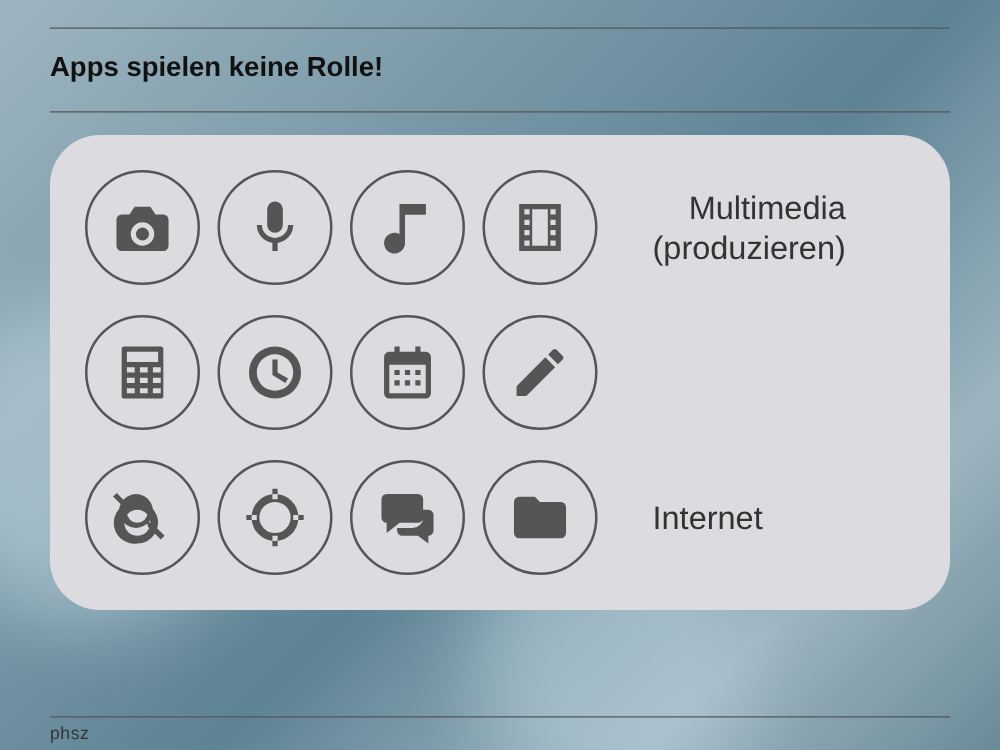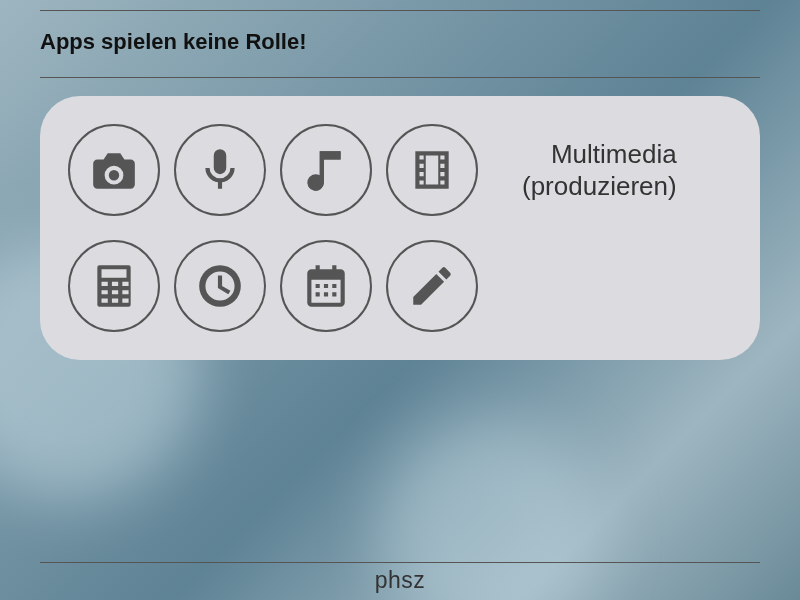--- a/index.html
+++ b/index.html
@@ -19,21 +19,21 @@
     z-index: 0;
   }
   body::before { width: 260px; height: 260px; background: #c9dde6; left: -60px; top: 240px; }
   body::after  { width: 220px; height: 220px; background: #b8d0da; left: 380px; top: 420px; }
 
   .slide {
     position: relative;
     z-index: 1;
     width: 100%;
     height: 100%;
-    padding: 10px 40px 0 40px;
+    padding: 22px 40px 0 40px;
   }
 
   .rule { border: none; border-top: 1px solid #555; margin: 0; }
   .rule-top { margin-top: 0; }
   .title {
     font-size: 22px;
     font-weight: bold;
     color: #111;
     padding: 18px 0 22px 0;
   }
@@ -76,24 +76,23 @@
   }
 
   .footer {
     position: absolute;
     left: 40px;
     right: 40px;
     bottom: 6px;
   }
   .footer .rule { margin-bottom: 4px; }
   .brand {
-    font-size: 23px;
+    font-size: 14px;
     color: #333;
     letter-spacing: 0.5px;
-    text-align: center;
   }
 </style>
 </head>
 <body>
 
 <div class="slide">
   <hr class="rule rule-top">
   <div class="title">Apps spielen keine Rolle!</div>
   <hr class="rule">
 
@@ -145,20 +144,46 @@
             </svg>
         </div>
         <div class="circ">
           <svg viewBox="0 0 24 24">
               <path d="M3 17.25V21h3.75L17.81 9.94l-3.75-3.75L3 17.25zM20.71 7.04a1 1 0 0 0 0-1.41l-2.34-2.34a1 1 0 0 0-1.41 0L15.13 5.12l3.75 3.75 1.83-1.83z"></path>
             </svg>
         </div>
       </div>
     </div>
 
+    <div class="row">
+      <div class="icons">
+        <div class="circ">
+          <svg viewBox="0 0 24 24">
+              <path d="M10 2a8 8 0 1 1-5.29 14.03l-4 4L2.1 21.4l4-4A8 8 0 0 1 10 2zm0 3a5 5 0 1 0 0 10 5 5 0 0 0 0-10z" transform="scale(1,-1) translate(0,-24)"></path>
+              <path d="M15.5 14h-.79l-.28-.27a6.5 6.5 0 1 0-.7.7l.27.28v.79l5 4.99L20.49 19l-4.99-5zM10 14a4 4 0 1 1 0-8 4 4 0 0 1 0 8z"></path>
+            </svg>
+        </div>
+        <div class="circ">
+          <svg viewBox="0 0 24 24">
+              <path d="M12 3a9 9 0 1 0 0 18 9 9 0 0 0 0-18zm0 3a6 6 0 1 1 0 12 6 6 0 0 1 0-12zM11 1h2v4h-2V1zm0 18h2v4h-2v-4zM1 11h4v2H1v-2zm18 0h4v2h-4v-2z"></path>
+            </svg>
+        </div>
+        <div class="circ">
+          <svg viewBox="0 0 24 24">
+              <path d="M4 3h12a2 2 0 0 1 2 2v7a2 2 0 0 1-2 2H9l-5 4v-4a2 2 0 0 1-2-2V5a2 2 0 0 1 2-2zm6 6h10a2 2 0 0 1 2 2v6a2 2 0 0 1-2 2v3l-4-3h-6a2 2 0 0 1-2-2v-1h6a4 4 0 0 0 4-4V9h-8z"></path>
+            </svg>
+        </div>
+        <div class="circ">
+          <svg viewBox="0 0 24 24">
+              <path d="M10 4l2 2h8a2 2 0 0 1 2 2v10a2 2 0 0 1-2 2H4a2 2 0 0 1-2-2V6a2 2 0 0 1 2-2h6z"></path>
+            </svg>
+        </div>
+      </div>
+      <div class="rowlabel">Internet</div>
+    </div>
 
   </div>
 
   <div class="footer">
     <hr class="rule">
     <div class="brand">phsz</div>
   </div>
 </div>
 
 </body></html>

